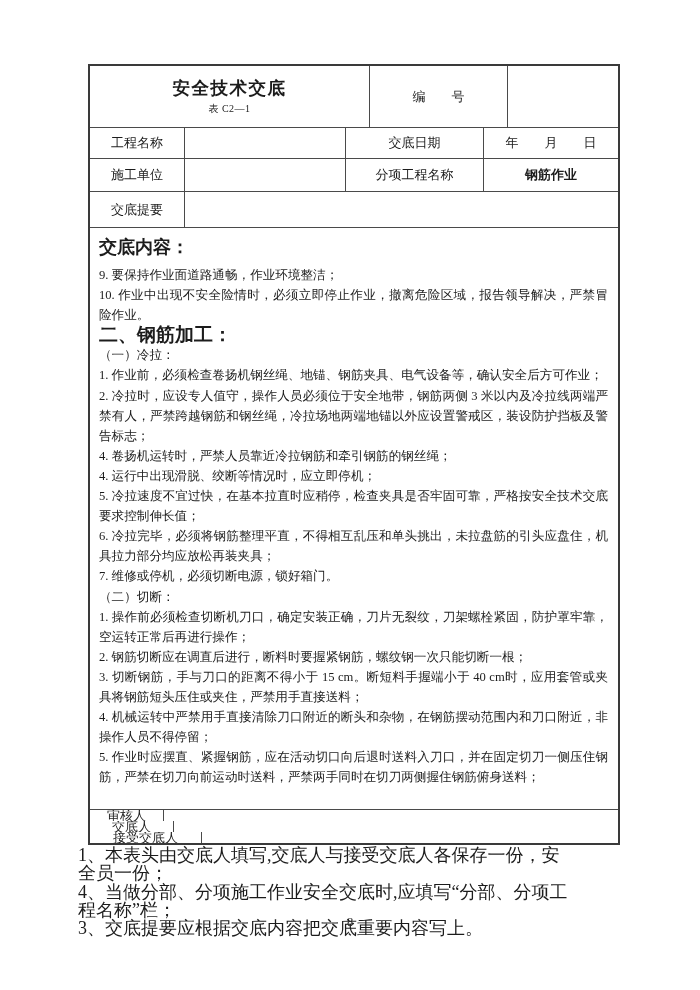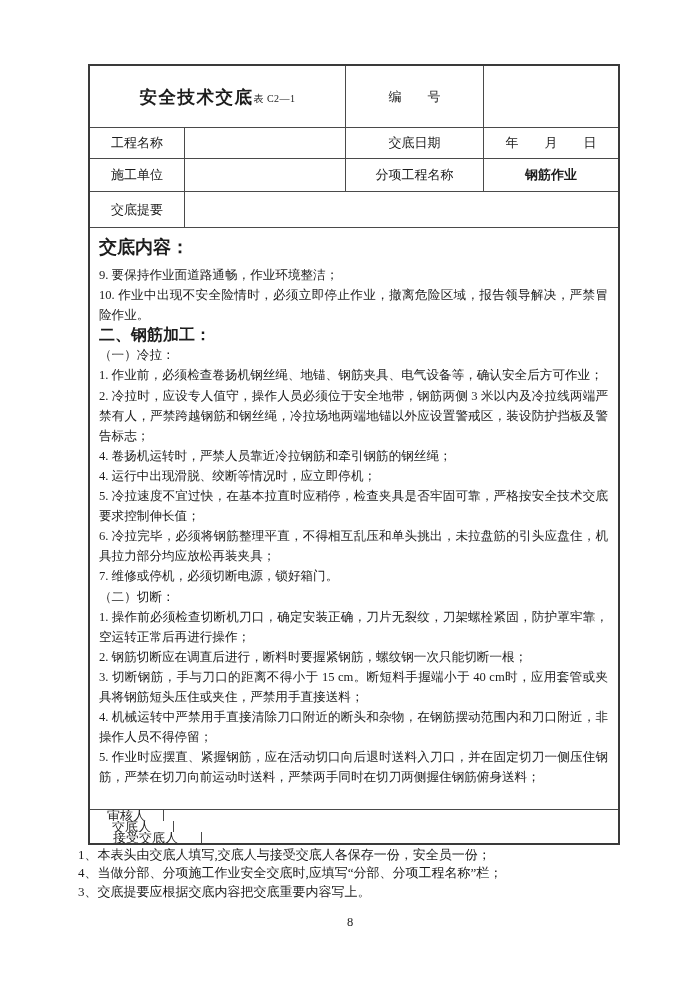--- a/index.html
+++ b/index.html
@@ -24,41 +24,41 @@
   }
   .cell:last-child{border-right:none;flex:1;}
 
   .r-title{height:61px;}
   .r-proj{height:30px;}
   .r-unit{height:32px;}
   .r-summ{height:35px;}
   .r-content{height:581px;}
   .r-sig{height:33px;flex-direction:column;}
 
-  .w-title{width:256px;flex-direction:row;justify-content:center;}
+  .w-title{width:280px;flex-direction:column;justify-content:center;}
   .w-mid{width:138px;}
   .w-lbl1{width:95px;}
   .w-val1{width:161px;}
 
   .s1{width:74px;}.s2{width:86px;}.s3{width:84px;}.s4{width:71px;}.s5{width:112px;}
 
   .doc-title{font-size:17.5px;font-weight:bold;letter-spacing:1.5px;line-height:20px;}
   .form-code{font-size:10px;margin-top:4px;letter-spacing:.5px;}
   .bold{font-weight:bold;}
 
   .content-cell{
     display:block;padding:9px 10px 0 9px;text-align:left;
   }
   .content-h{font-weight:bold;font-size:18px;line-height:20px;margin:0 0 8px 0;}
   .content-cell p{margin:0;font-size:12.6px;line-height:20.1px;text-align:justify;}
-  .content-cell p.bold{font-size:16px;}
+  .content-cell p.bold{font-size:19px;}
 
   
   .notes{position:absolute;left:78px;top:846px;width:490px;}
-  .notes p{margin:0;font-size:13px;line-height:18.3px;}
+  .notes p{margin:0;font-size:18px;line-height:18.3px;}
   .pagenum{position:absolute;left:0;top:915px;width:700px;text-align:center;font-size:12.5px;}
 </style>
 </head>
 <body>
 
 <div class="page">
 
   <div class="form-table">
 
     <div class="row r-title">

